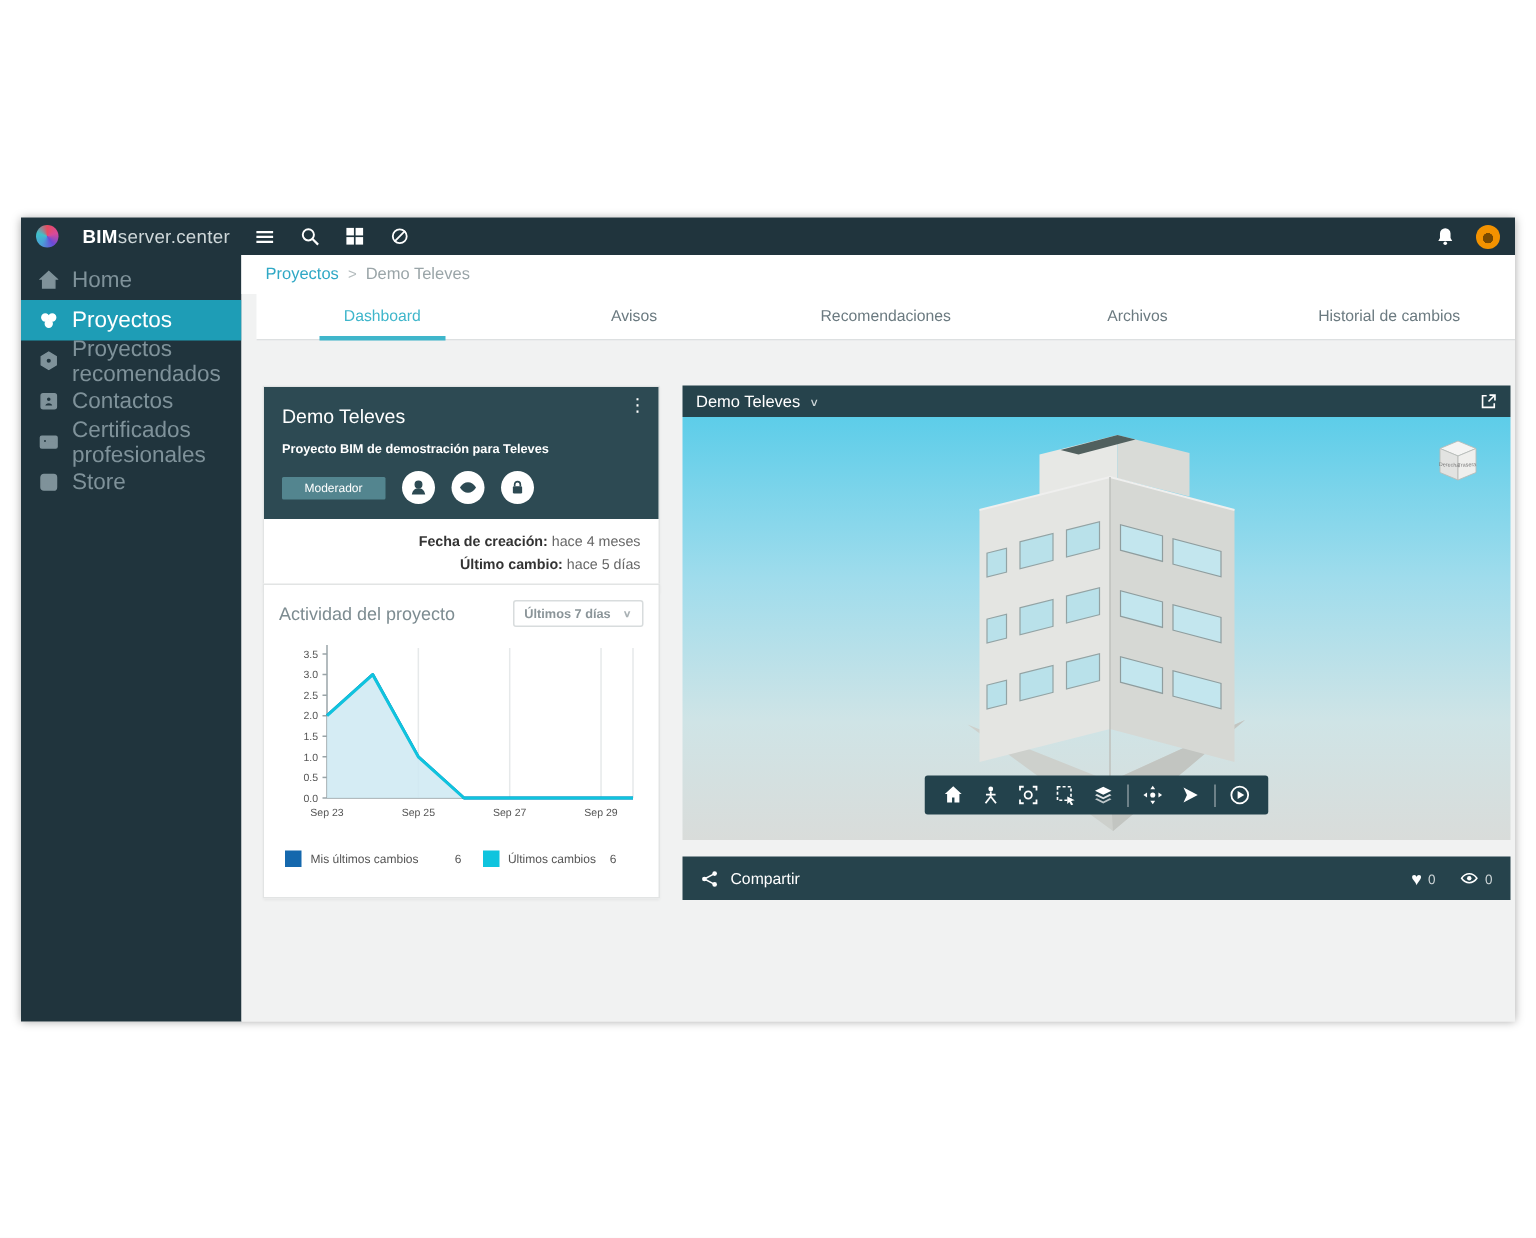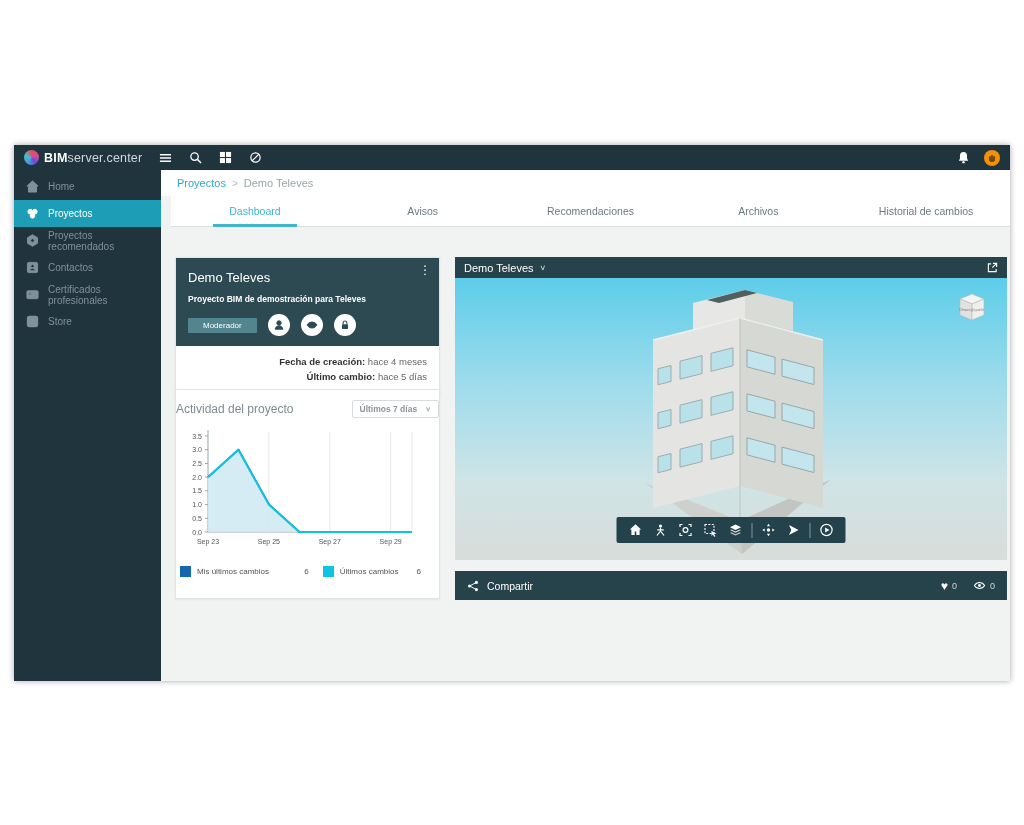--- a/index.html
+++ b/index.html
@@ -3,33 +3,33 @@
 <meta charset="utf-8">
 <style>
   * { margin:0; padding:0; box-sizing:border-box; }
   html,body { background:#fff; }
   body { font-family:"Liberation Sans", sans-serif; }
   .page { position:relative; width:1024px; height:825px; background:#fff; overflow:hidden; }
   .app { position:absolute; left:14px; top:145px; width:996px; height:536px; background:#f1f2f2; box-shadow:0 0 6px rgba(0,0,0,.35); }
 
   
   .navbar { position:absolute; top:0; left:0; right:0; height:25px; background:#20343d; display:flex; align-items:center; padding:0 10px; z-index:5; }
-  .logo { display:flex; align-items:center; gap:5px; }
+  .logo { display:flex; align-items:center; gap:16px; }
   .logo-mark { width:15px; height:15px; border-radius:50%; background:conic-gradient(#e84c5f,#d84a9a,#6a4ad8,#4aa0d8,#3fc1c9,#e84c5f); }
   .logo-text { color:#fff; font-size:12.5px; letter-spacing:.2px; }
   .logo-text b { font-weight:bold; }
   .logo-text .lite { color:#cfd8da; font-weight:normal; }
   .nav-ic { width:14px; height:14px; margin-left:16px; display:flex; align-items:center; justify-content:center; cursor:pointer; }
   .nav-ic svg { width:13px; height:13px; }
   .nav-spacer { flex:1; }
   .avatar { width:16px; height:16px; border-radius:50%; background:radial-gradient(circle at 50% 55%, #7a4a00 0 28%, #f39200 30%); margin-left:14px; cursor:pointer; }
 
   
   .sidebar { position:absolute; top:25px; left:0; width:147px; bottom:0; background:#20343d; padding-top:3px; }
-  .side-item { display:flex; align-items:center; gap:9px; height:27px; padding:0 12px; color:#7f929a; font-size:10px; cursor:pointer; }
+  .side-item { display:flex; align-items:center; gap:9px; height:27px; padding:0 12px; color:#7f929a; font-size:15px; cursor:pointer; }
   .side-item svg { width:13px; height:13px; flex:0 0 13px; fill:#7f929a; stroke:#7f929a; }
   .side-item.active { background:#1e9db6; color:#fff; }
   .side-item.active svg { fill:#fff; stroke:#fff; }
 
   
   .main { position:absolute; top:25px; left:147px; right:0; bottom:0; background:#f1f2f2; }
   .breadcrumb-bar { height:26px; background:#fff; display:flex; align-items:center; padding:0 16px; font-size:11px; }
   .crumb-link { color:#2fa8c5; cursor:pointer; }
   .crumb-sep { color:#b4bcbe; margin:0 6px; font-size:10px; }
   .crumb-cur { color:#9aa5a8; }
@@ -47,21 +47,21 @@
   .pc-desc { font-size:8.5px; font-weight:bold; margin-top:9px; }
   .pc-kebab { position:absolute; top:6px; right:8px; color:#fff; font-size:12px; line-height:1; cursor:pointer; letter-spacing:0; }
   .pc-row { display:flex; align-items:center; margin-top:10px; }
   .badge { background:#53858f; color:#fff; font-size:8px; padding:3px 15px; border-radius:1px; }
   .pc-circle { width:22px; height:22px; border-radius:50%; background:#fff; margin-left:11px; display:flex; align-items:center; justify-content:center; cursor:pointer; }
   .pc-circle svg { width:12px; height:12px; fill:#2d4a53; stroke:#2d4a53; }
   .pc-body { padding:9px 12px 10px; font-size:9.5px; color:#666; line-height:1.55;text-align:right; }
   .pc-body b { color:#333; }
 
   
-  .activity-card { left:14px; top:162px; width:265px; height:210px; padding:10px 0 6px; }
+  .activity-card { left:14px; top:162px; width:265px; height:210px; padding:10px 10px 6px; }
   .ac-head { display:flex; align-items:center; justify-content:space-between; }
   .ac-title { color:#7d8c91; font-size:12px; }
   .range-select { border:1px solid #d8dcdd; color:#8b9599; font-size:8.5px; padding:3px 7px; display:flex; align-items:center; gap:8px; cursor:pointer; border-radius:2px;font-weight:bold; }
   .range-select .chev { font-size:8px; color:#aab2b5; transform:scaleY(.8); }
   .ac-chart { margin-top:6px; }
   .legend { display:flex; margin-top:2px; padding:0 4px; }
   .legend-item { display:flex; align-items:center; font-size:8px; color:#555; }
   .legend-item.first { width:56%; }
   .legend-item.second { flex:1; }
   .swatch { width:11px; height:11px; margin-right:6px; }

